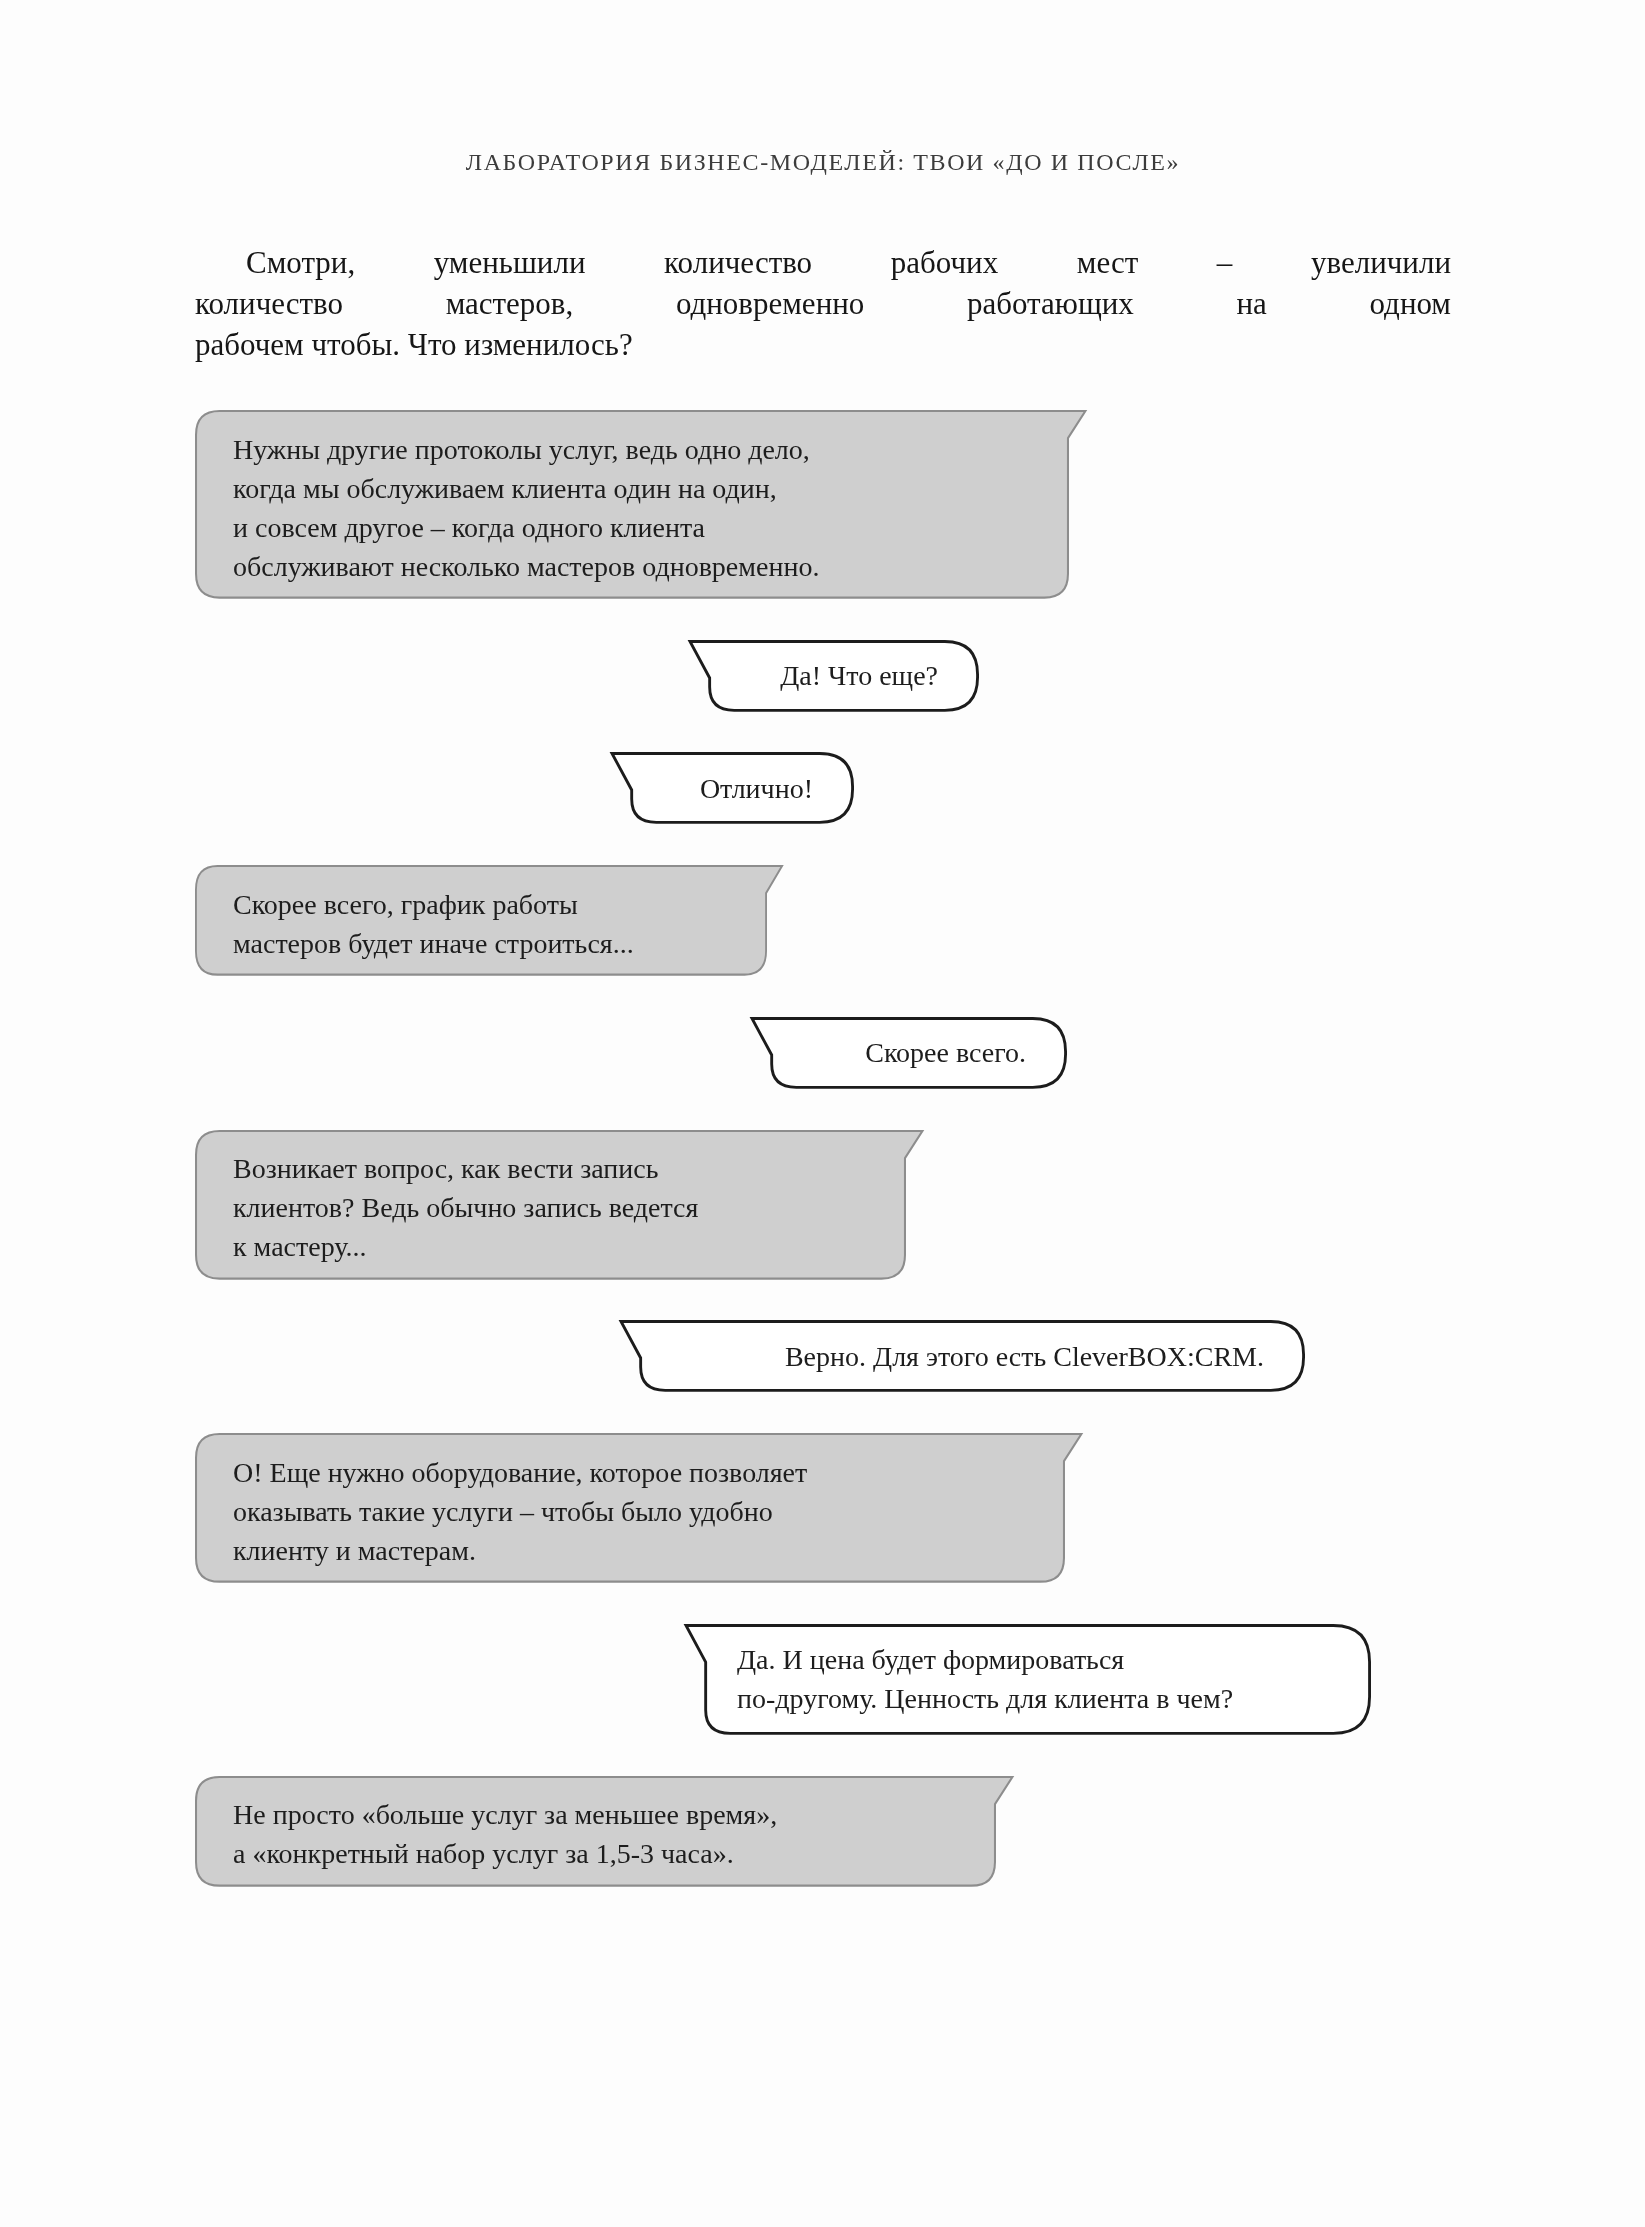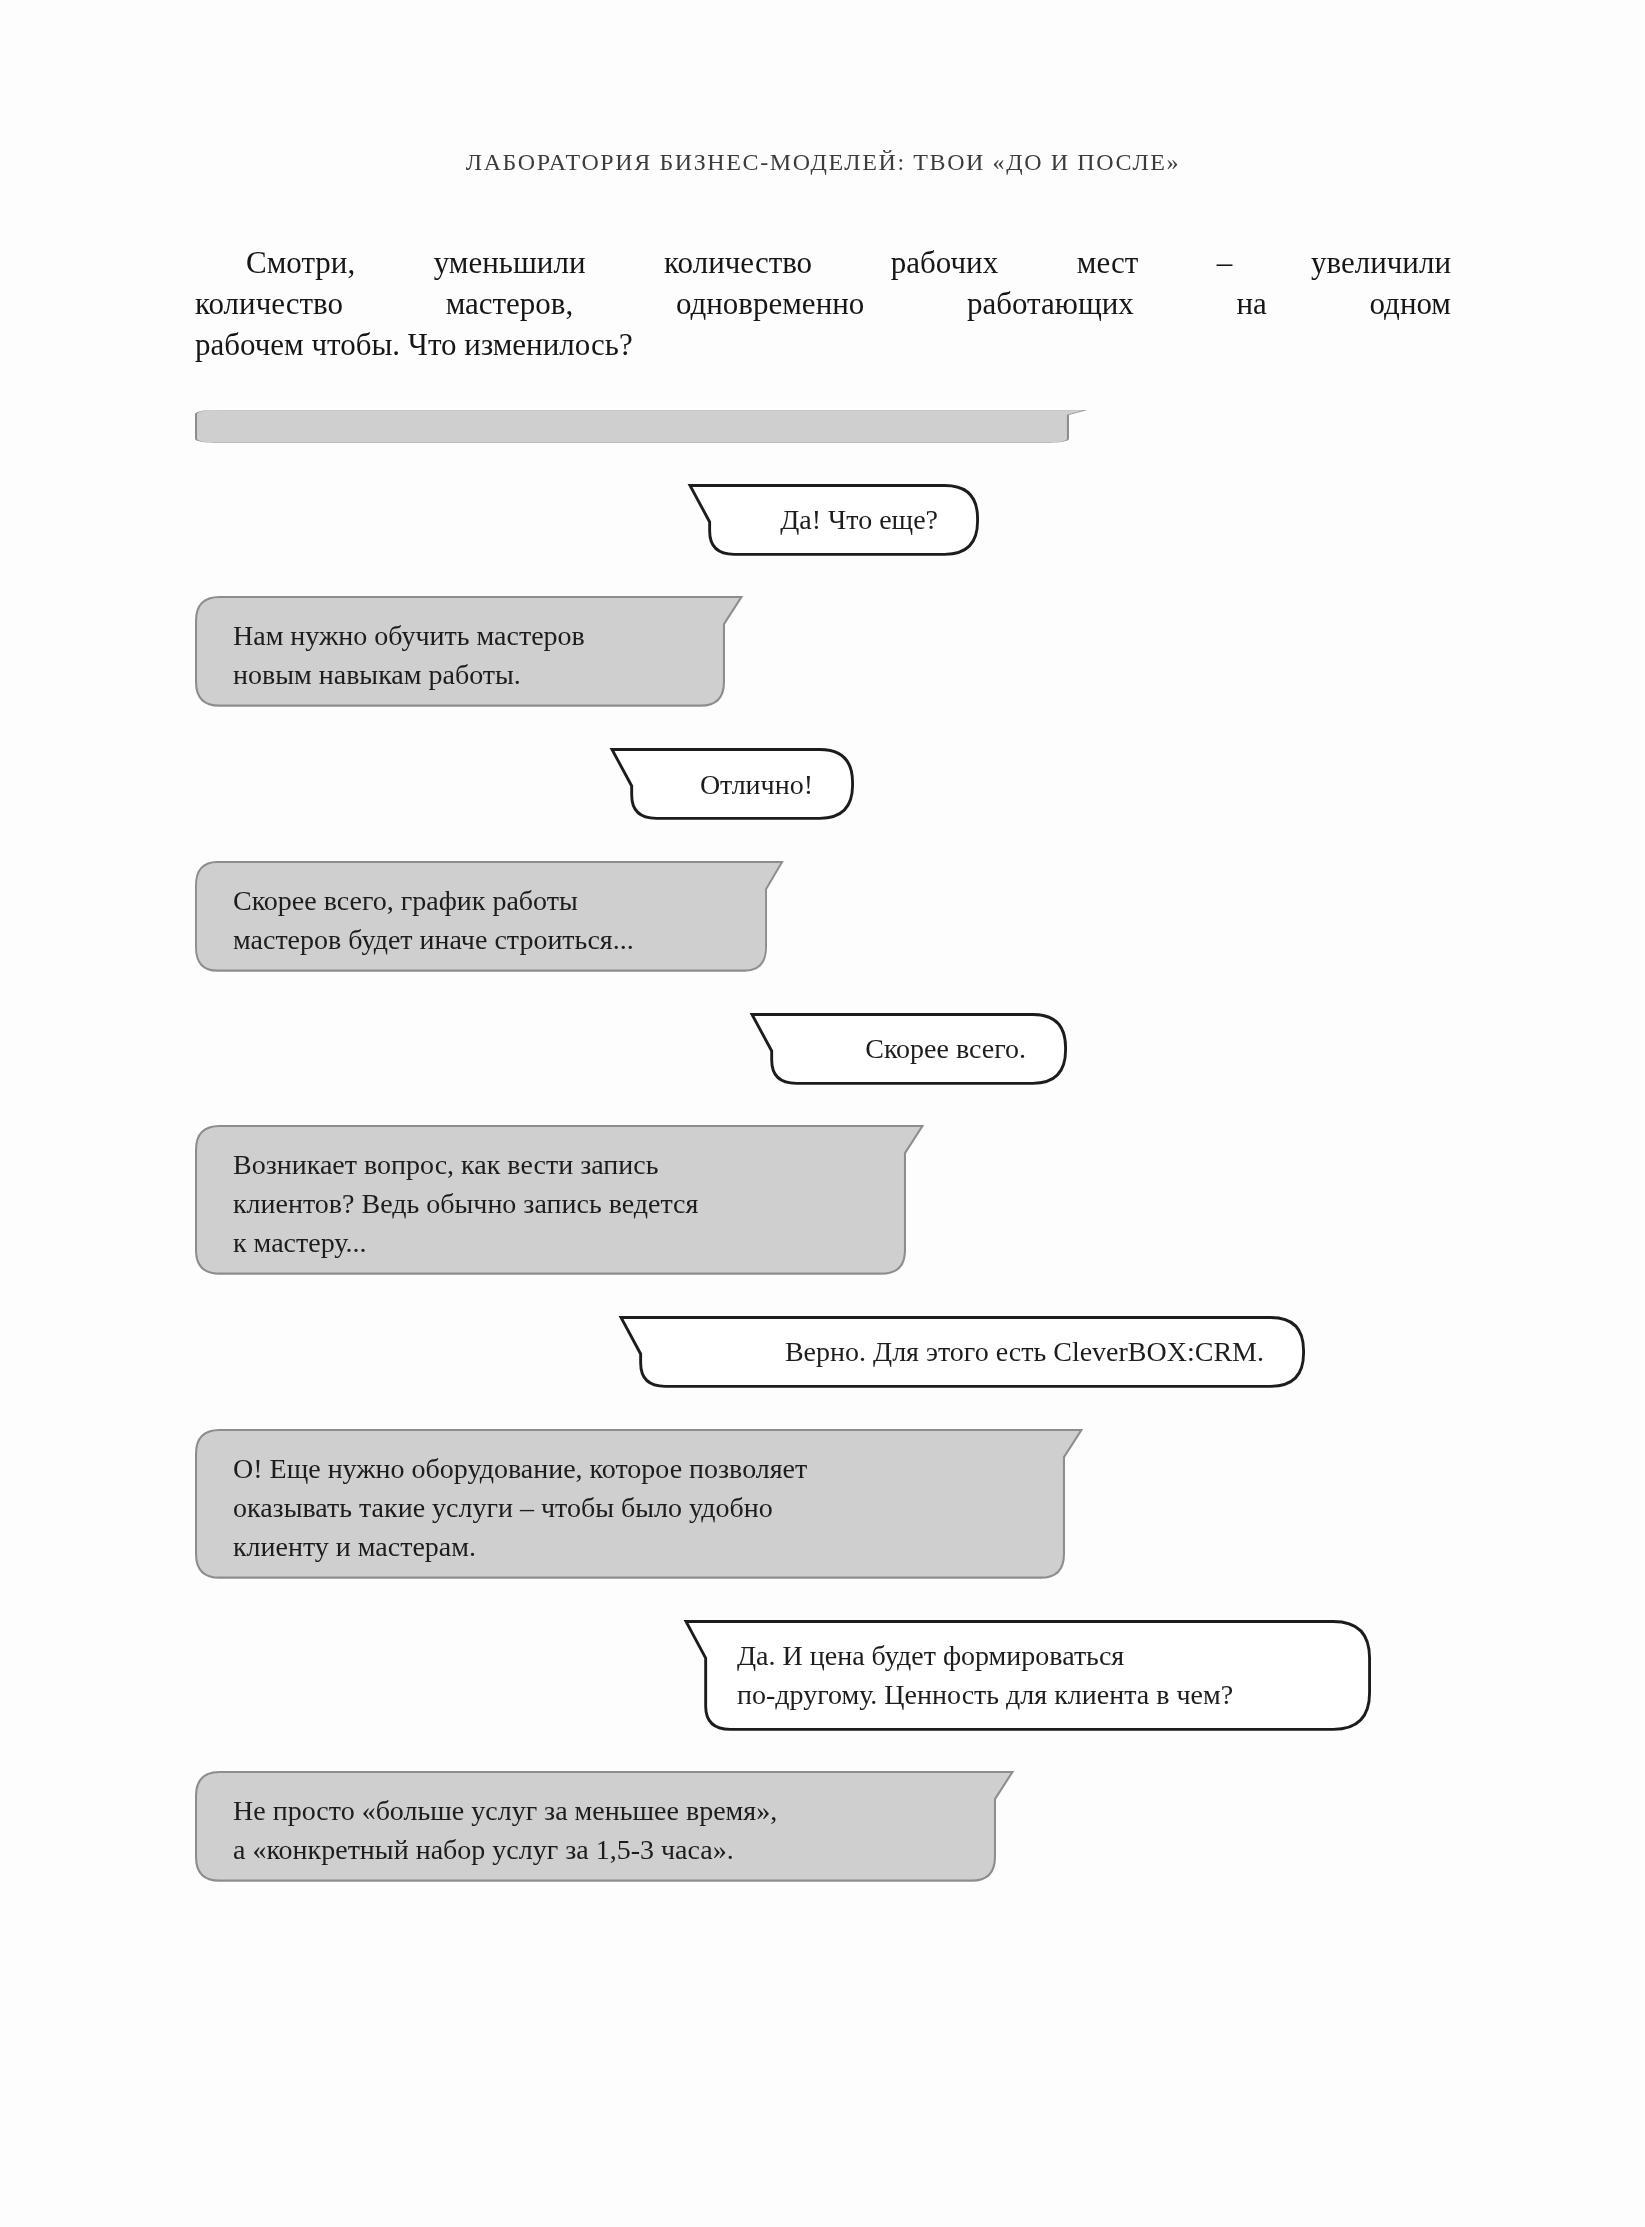--- a/index.html
+++ b/index.html
@@ -95,33 +95,30 @@
       <span class="intro-just">Смотри, уменьшили количество рабочих мест – увеличили
 количество мастеров, одновременно работающих на одном</span>
       <span class="intro-last">рабочем чтобы. Что изменилось?</span>
     </p>
 
   <div class="chat">
     <div class="bubble from-left m1">
         <svg class="bubble-bg" viewBox="0 0 1067 228" preserveAspectRatio="none">
           <path d="M 30 1.25 L 1087 1.25 L 1065.75 34 L 1065.75 198 Q 1065.75 226.75 1037 226.75 L 30 226.75 Q 1.25 226.75 1.25 198 L 1.25 30 Q 1.25 1.25 30 1.25 Z" fill="#cfcfcf" stroke="#8d8d8d" stroke-width="2.5" stroke-linejoin="miter"></path>
         </svg>
+        <span class="txt">Нужны другие протоколы услуг, ведь одно дело,
+когда мы обслуживаем клиента один на один,
+и совсем другое – когда одного клиента
+обслуживают несколько мастеров одновременно.</span>
       </div>
     <div class="bubble from-right m2">
         <svg class="bubble-bg" viewBox="0 0 353 87" preserveAspectRatio="none">
           <path d="M 0 1.75 L 311.25 1.75 Q 351.25 1.75 351.25 41.75 L 351.25 45.25 Q 351.25 85.25 311.25 85.25 L 54 85.25 Q 24 85.25 24 57 L 24 46 L 0 1.75 Z" fill="#ffffff" stroke="#1c1c1c" stroke-width="3.5" stroke-linejoin="miter"></path>
         </svg>
         <span class="txt">Да! Что еще?</span>
-      </div>
-    <div class="bubble from-left m3">
-        <svg class="bubble-bg" viewBox="0 0 647 134" preserveAspectRatio="none">
-          <path d="M 30 1.25 L 667 1.25 L 645.75 34 L 645.75 104 Q 645.75 132.75 617 132.75 L 30 132.75 Q 1.25 132.75 1.25 104 L 1.25 30 Q 1.25 1.25 30 1.25 Z" fill="#cfcfcf" stroke="#8d8d8d" stroke-width="2.5" stroke-linejoin="miter"></path>
-        </svg>
-        <span class="txt">Нам нужно обучить мастеров
-новым навыкам работы.</span>
       </div>
     <div class="bubble from-right m4">
         <svg class="bubble-bg" viewBox="0 0 295 87" preserveAspectRatio="none">
           <path d="M 0 1.75 L 253.25 1.75 Q 293.25 1.75 293.25 41.75 L 293.25 45.25 Q 293.25 85.25 253.25 85.25 L 54 85.25 Q 24 85.25 24 57 L 24 46 L 0 1.75 Z" fill="#ffffff" stroke="#1c1c1c" stroke-width="3.5" stroke-linejoin="miter"></path>
         </svg>
         <span class="txt">Отлично!</span>
       </div>
     <div class="bubble from-left m5">
         <svg class="bubble-bg" viewBox="0 0 762 134" preserveAspectRatio="none">
           <path d="M 30 1.25 L 782 1.25 L 760.75 34 L 760.75 104 Q 760.75 132.75 732 132.75 L 30 132.75 Q 1.25 132.75 1.25 104 L 1.25 30 Q 1.25 1.25 30 1.25 Z" fill="#cfcfcf" stroke="#8d8d8d" stroke-width="2.5" stroke-linejoin="miter"></path>

